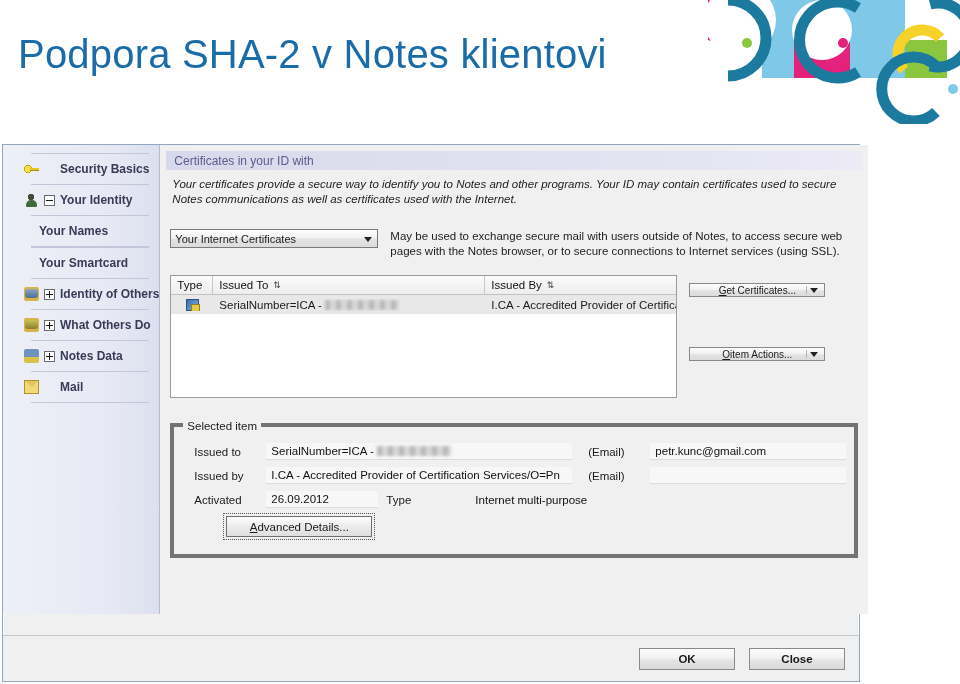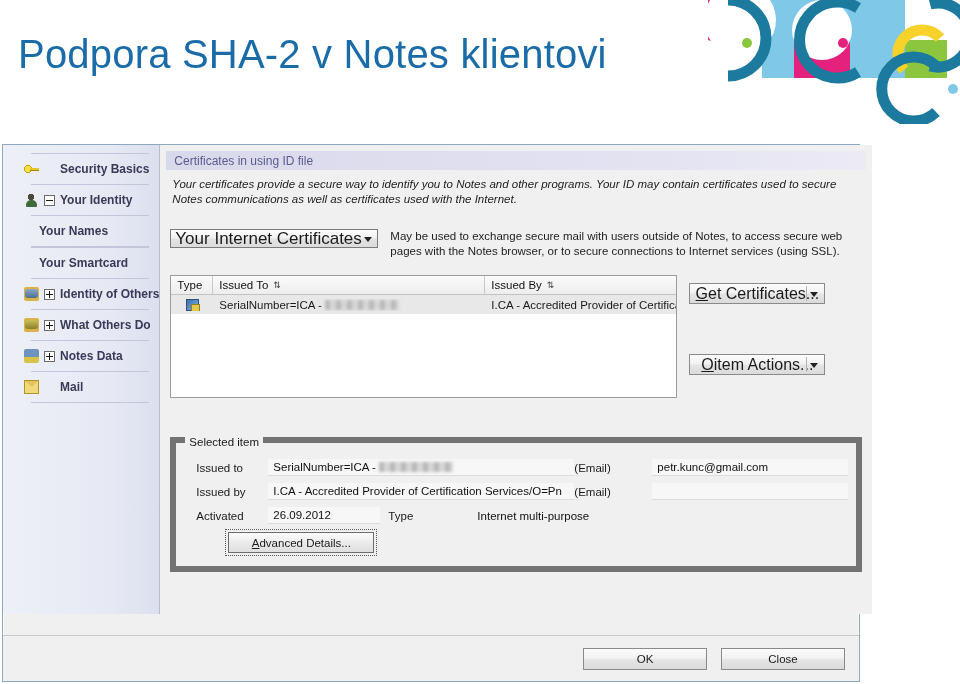--- a/index.html
+++ b/index.html
@@ -188,21 +188,21 @@
   .cert-type-row {
     display: flex;
     margin: 22px 10px 0 10px;
     align-items: flex-start;
   }
   .combo {
     width: 208px; height: 19px;
     border: 1px solid #7a7a7a;
     background: linear-gradient(to bottom, #fdfdfd 0%, #f1f1f1 48%, #e3e3e3 52%, #dcdcdc 100%);
     display: flex; align-items: center;
-    font-size: 17px;
+    font-size: 11px;
     padding-left: 4px;
     cursor: pointer;
     position: relative;
   }
   .combo .caret {
     position: absolute; right: 5px; top: 50%;
     width: 0; height: 0; margin-top: -2px;
     border-left: 4px solid transparent;
     border-right: 4px solid transparent;
     border-top: 5px solid #222;
@@ -276,46 +276,46 @@
     background: repeating-linear-gradient(90deg, #b9b9b9 0 5px, #d6d6d6 5px 11px);
     filter: blur(1.6px);
     vertical-align: middle;
   }
 
   .side-buttons {
     margin-left: 12px;
     padding-top: 8px;
   }
   .split-btn {
-    width: 136px; height: 21px;
+    width: 136px; height: 14px;
     border: 1px solid #8a8a8a;
     background: linear-gradient(to bottom, #fcfcfc 0%, #f2f2f2 45%, #e4e4e4 55%, #dbdbdb 100%);
     display: flex; align-items: center; justify-content: center;
-    font-size: 16px;
+    font-size: 10px;
     position: relative;
     cursor: pointer;
     margin-bottom: 50px;
   }
   .split-btn .caret {
     position: absolute; right: 6px; top: 50%;
     width: 0; height: 0; margin-top: -2px;
     border-left: 4px solid transparent;
     border-right: 4px solid transparent;
     border-top: 5px solid #222;
   }
   .split-btn .sep {
     position: absolute; right: 17px; top: 2px; bottom: 2px;
     width: 1px; background: #b5b5b5;
   }
   .acc { text-decoration: underline; }
 
   
   .groupbox {
     margin: 12px 10px 0 10px;
-    border: 6px solid #737373;
+    border: 4px solid #737373;
     background: #f0f0f0;
     position: relative;
     height: 135px;
     padding: 14px 8px 8px 8px;
   }
   .groupbox-legend {
     position: absolute;
     top: -7px; left: 9px;
     background: #f0f0f0;
     padding: 0 4px;
@@ -329,21 +329,21 @@
     margin-bottom: 3px;
   }
   .fl {
     font-size: 11.5px;
     text-align: left;
     color: #1a1a1a;
     white-space: nowrap;
   }
   .fl.w1 { width: 84px; padding-left: 12px; }
   .fl.w2 { width: 92px; padding-left: 8px; }
-  .fl.wr { width: 78px; text-align: left; padding-right: 10px; }
+  .fl.wr { width: 78px; text-align: center; padding-right: 10px; }
   .fv {
     height: 17px;
     background: #f7f7f7;
     border: none;
     border-bottom: 1px solid #dcdcdc;
     font-size: 11.5px;
     display: flex; align-items: center;
     padding-left: 5px;
     color: #111;
     overflow: hidden;
@@ -371,26 +371,27 @@
     position: absolute;
     left: 0; right: 0; bottom: 0;
     height: 46px;
     border-top: 1px solid #c8c8c8;
     background: #f0f0f0;
     display: flex; align-items: center; justify-content: flex-end;
     padding-right: 14px;
     gap: 14px;
   }
   .dlg-btn {
-    width: 124px; height: 22px;
+    width: 96px; height: 22px;
     border: 1px solid #8a8a8a;
     background: linear-gradient(to bottom, #fcfcfc 0%, #f2f2f2 45%, #e4e4e4 55%, #dbdbdb 100%);
     display: flex; align-items: center; justify-content: center;
     font-size: 11.5px;
     cursor: pointer;
+    font-weight: bold;
   }
 </style>
 </head>
 <body>
 
 <div class="slide-title">Podpora SHA-2 v Notes klientovi</div>
 
 <div class="logo-art">
   <svg width="252" height="124" viewBox="0 0 252 124" xmlns="http://www.w3.org/2000/svg">
 
@@ -493,21 +494,21 @@
             <i class="ic-mail"></i>
           </span>
         <span class="side-expander spacer"></span>
         <span class="side-label">Mail</span>
       </div>
       <div class="side-rule"></div>
     </div>
 
     <div class="content">
 
-      <div class="panel-header">Certificates in using ID file</div>
+      <div class="panel-header">Certificates in your ID with</div>
       <div class="panel-desc">Your certificates provide a secure way to identify you to Notes and other programs. Your ID may contain certificates used to secure Notes communications as well as certificates used with the Internet.</div>
 
       <div class="cert-type-row">
         <div class="combo">
           <span>Your Internet Certificates</span>
           <span class="caret"></span>
         </div>
         <div class="combo-desc">May be used to exchange secure mail with users outside of Notes, to access secure web pages with the Notes browser, or to secure connections to Internet services (using SSL).</div>
       </div>
 

